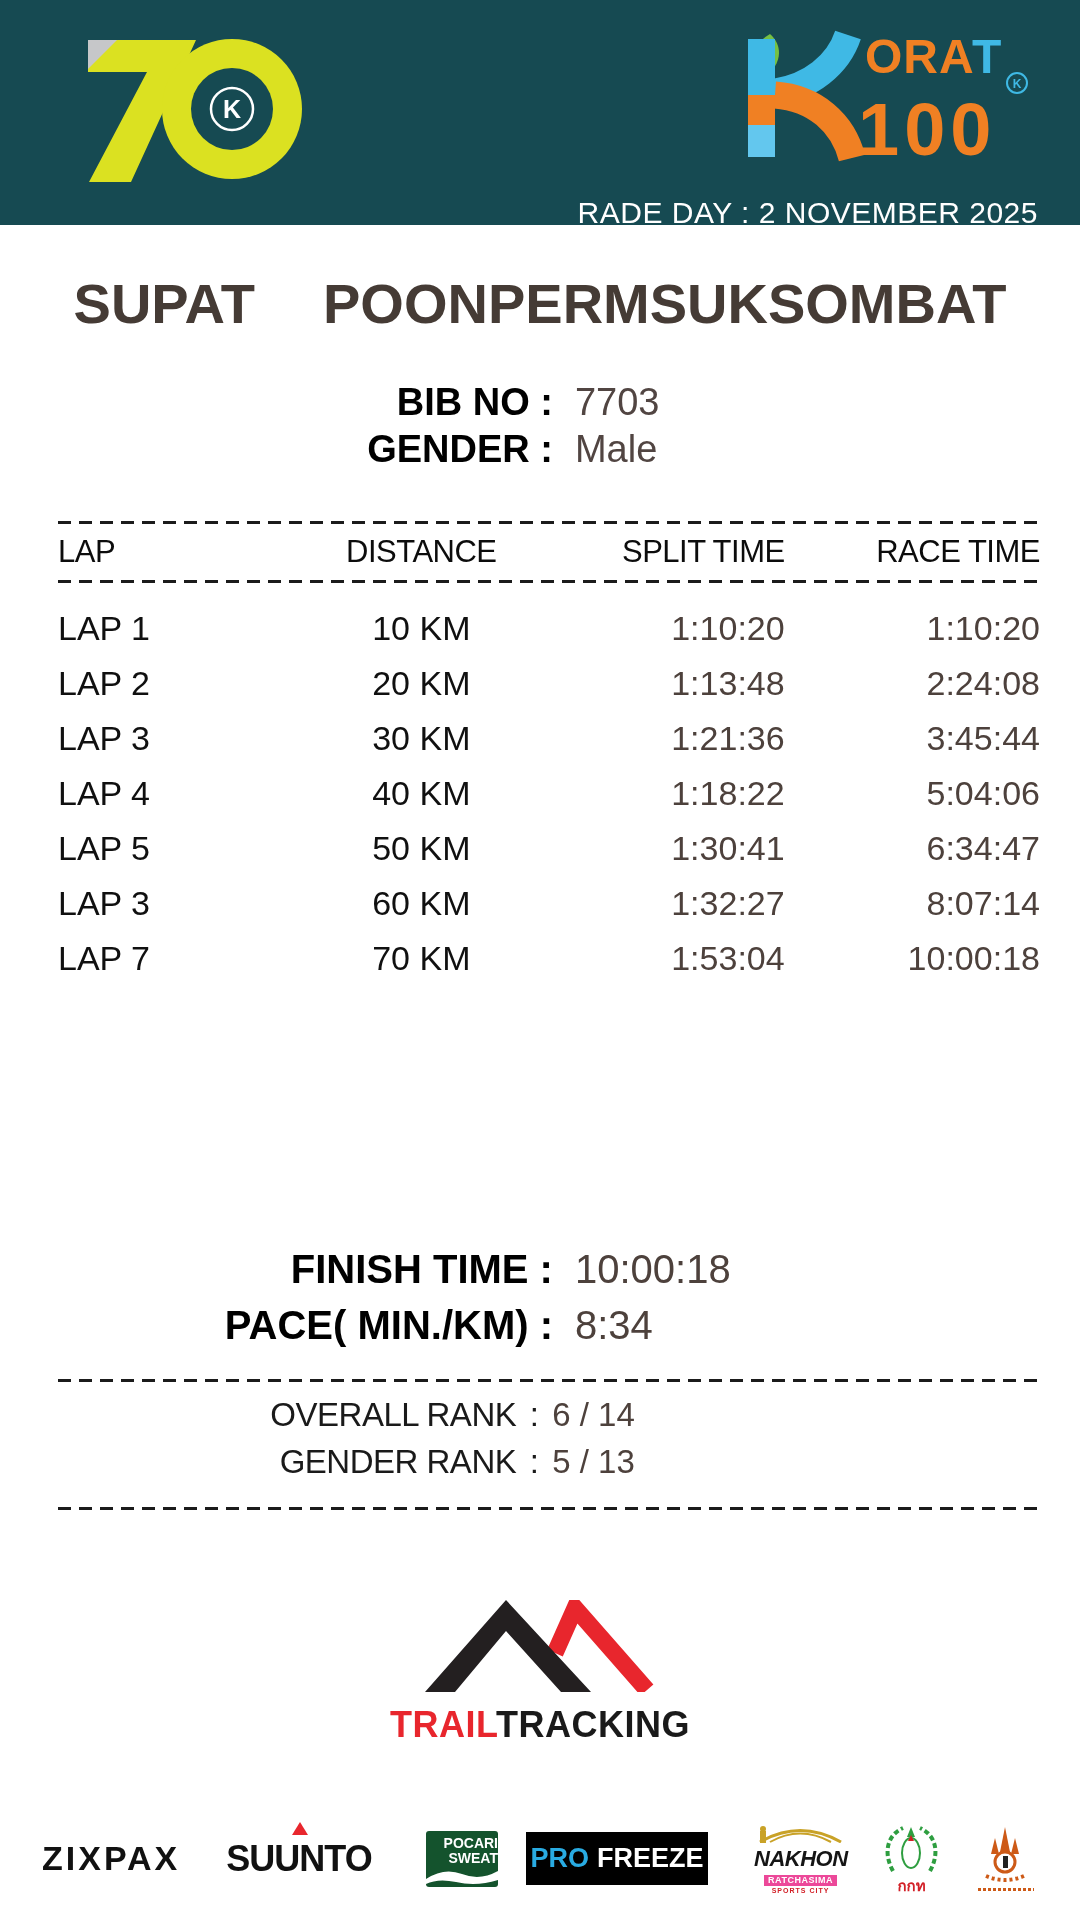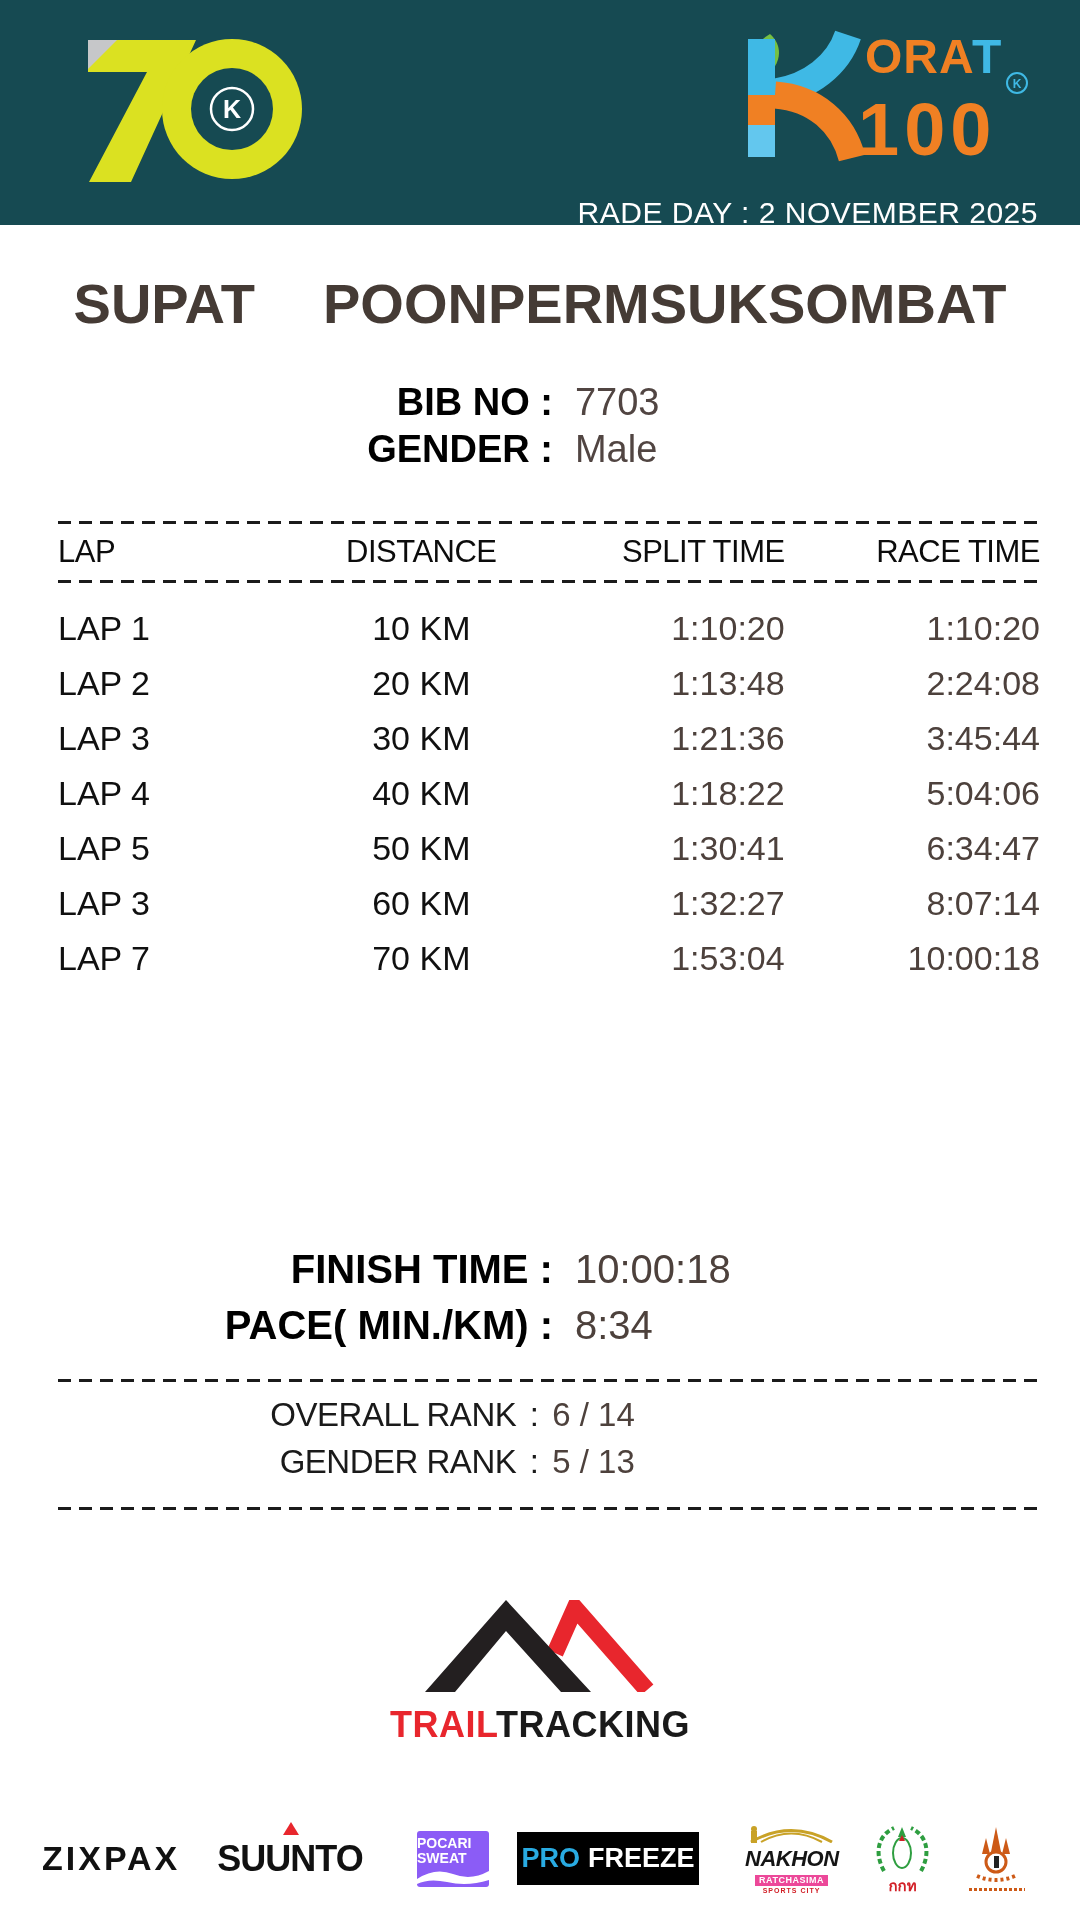--- a/index.html
+++ b/index.html
@@ -53,26 +53,26 @@
   .rank-row .col{text-align:center;color:#1a1a1a;}
   .rank-row .val{text-align:left;color:#4d413c;}
   
   .trail{margin-top:90px;text-align:center;}
   .trail-text{margin-top:8px;font-size:36px;font-weight:bold;letter-spacing:0.5px;}
   .trail-text .red{color:#e8262d;}
   .trail-text .blk{color:#1a1a1a;}
   
   .sponsors{margin-top:77px;margin-left:42px;margin-right:43px;display:flex;align-items:center;}
   .sp-zixpax{width:162px;font-size:34px;font-weight:bold;color:#111;letter-spacing:3px;white-space:nowrap;}
-  .sp-suunto{position:relative;margin-left:10px;width:152px;font-size:36px;font-weight:bold;color:#111;
+  .sp-suunto{position:relative;margin-left:19px;width:152px;font-size:36px;font-weight:bold;color:#111;
     letter-spacing:-1px;white-space:nowrap;text-align:center;}
   .suunto-tri{position:absolute;left:69px;top:-16px;width:0;height:0;
     border-left:8px solid transparent;border-right:8px solid transparent;border-bottom:13px solid #e8262d;}
-  .sp-pocari{margin-left:51px;width:72px;height:56px;background:#8b5cf6;border-radius:3px;position:relative;
-    color:#fff;font-weight:bold;font-size:14px;line-height:15px;padding-top:5px;box-sizing:border-box;text-align:left;overflow:hidden;}
+  .sp-pocari{margin-left:51px;width:72px;height:56px;background:#14532d;border-radius:3px;position:relative;
+    color:#fff;font-weight:bold;font-size:14px;line-height:15px;padding-top:5px;box-sizing:border-box;text-align:right;overflow:hidden;}
   .sp-pocari svg{position:absolute;left:0;bottom:0;}
   .sp-pro{margin-left:28px;width:182px;height:53px;background:#000000;display:flex;align-items:center;justify-content:center;
     gap:8px;font-weight:bold;font-size:27px;letter-spacing:0px;}
   .sp-pro .pro{color:#29abe2;}
   .sp-pro .freeze{color:#ffffff;}
   .sp-nakhon{margin-left:46px;width:93px;text-align:center;line-height:1.05;}
   .sp-nakhon .l1{font-size:22px;font-weight:900;font-style:italic;color:#151515;letter-spacing:-0.5px;}
   .sp-nakhon .l2{display:inline-block;font-size:9px;font-weight:bold;color:#fff;background:#ec4899;padding:1px 4px;letter-spacing:0.5px;}
   .sp-nakhon .l3{font-size:7px;font-weight:bold;color:#d22027;letter-spacing:1px;}
   .sp-sat{margin-left:34px;width:61px;text-align:center;}

